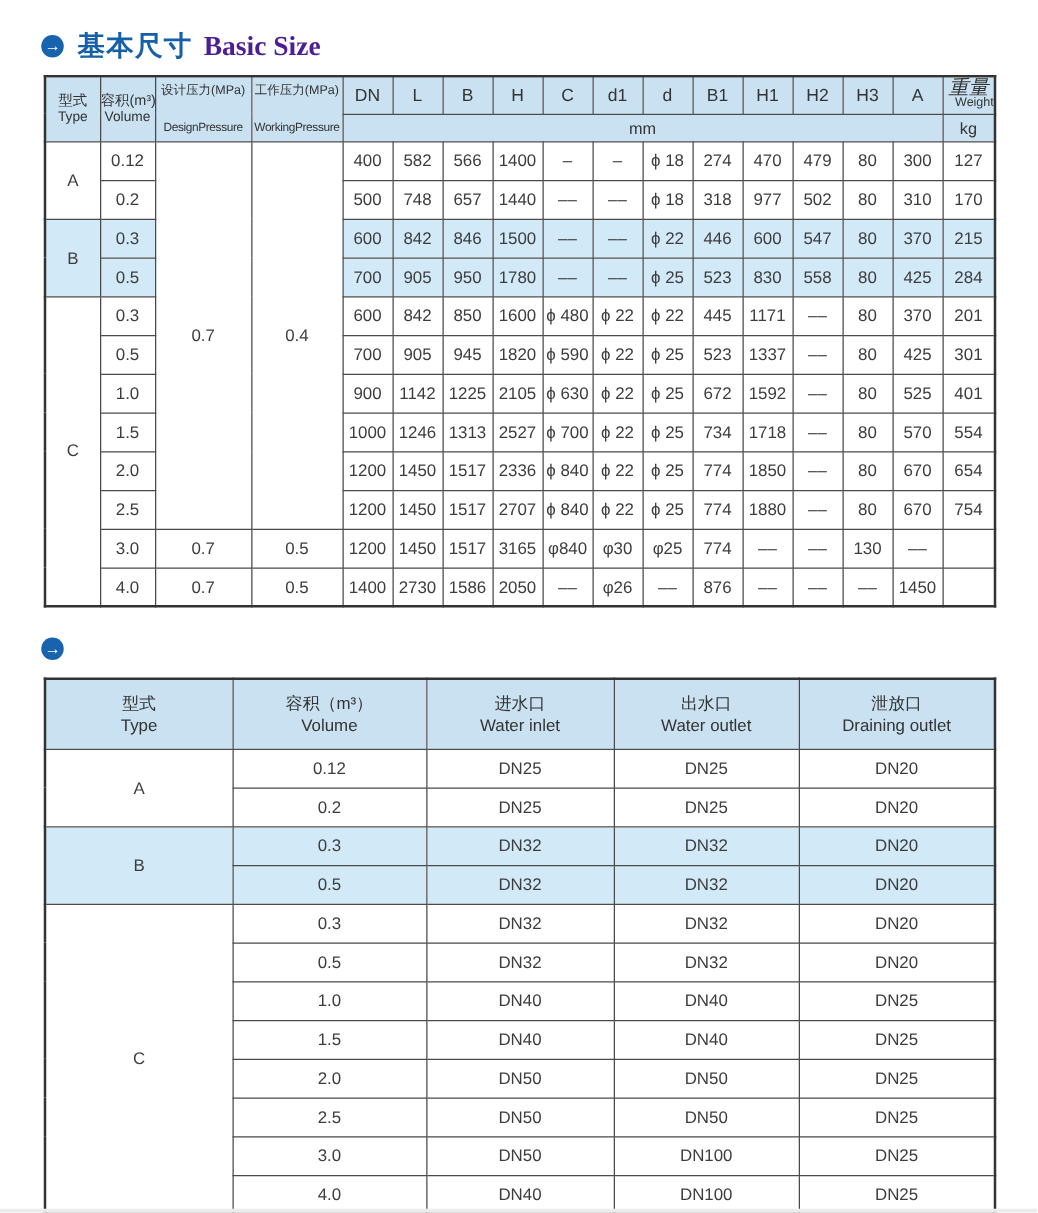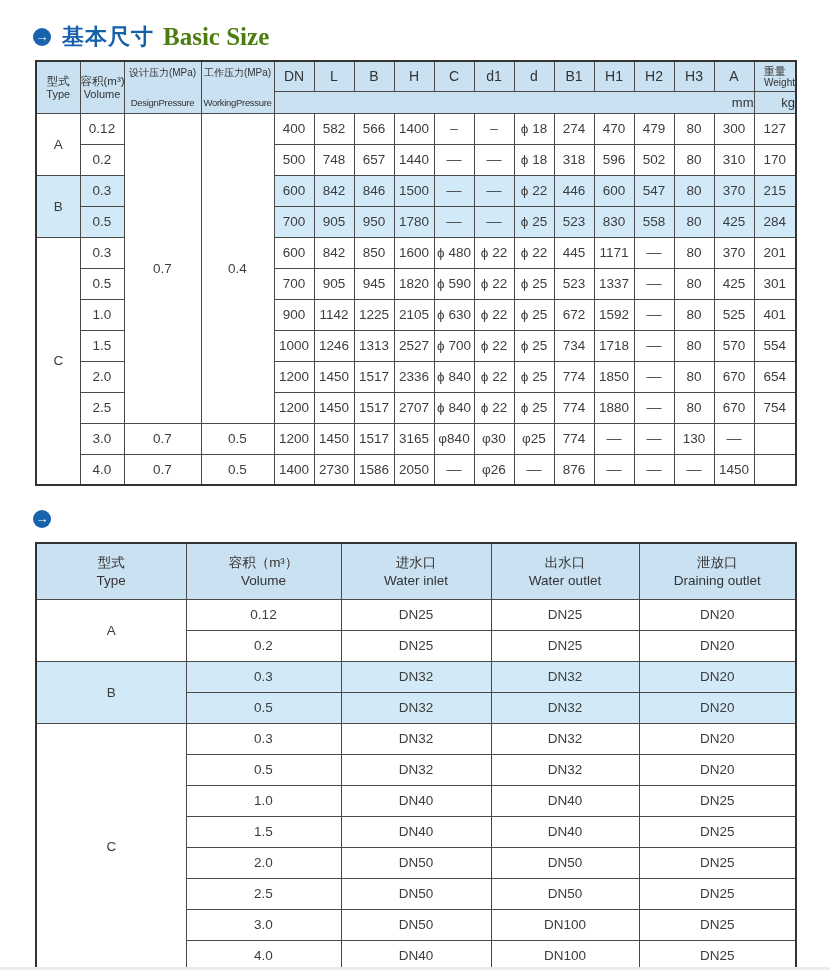--- a/index.html
+++ b/index.html
@@ -29,22 +29,22 @@
     flex: none;
   }
   .title-zh {
     color: #1560a8;
     font-size: 22px;
     font-weight: bold;
     letter-spacing: 1px;
     font-family: Liberation Serif, serif;
   }
   .title-en {
-    color: #4d7c0f;
-    font-size: 25px;
+    color: #4c1d95;
+    font-size: 22px;
     font-weight: bold;
     font-family: "Liberation Serif", "DejaVu Serif", serif;
     margin-left: 9px;
   }
 
   
   table {
     border-collapse: collapse;
     table-layout: fixed;
     width: 760px;
@@ -58,28 +58,28 @@
     overflow: hidden;
     white-space: nowrap;
     color: #3d3d3d;
   }
   thead th { background: #c9e1f1; font-weight: normal; color: #333333; }
   td.hl { background: #d2e9f8; }
 
   
   #t1 { margin-bottom: 20px; }
   #t1 thead tr.r1 th { height: 30px; }
-  #t1 thead tr.r2 th { height: 22px; font-size: 13px; text-align: right; }
+  #t1 thead tr.r2 th { height: 22px; font-size: 13px; }
   #t1 tbody td { height: 31px; font-size: 13.5px; }
   #t1 th .zh { display: block; font-size: 11.5px; line-height: 14px; }
   #t1 th .en { display: block; font-size: 11px;  line-height: 13px; }
   #t1 th.th-press .zh { font-size: 10px; }
   #t1 th.th-press .en { font-size: 9.5px; letter-spacing: -0.3px; margin-top: 16px; }
   #t1 th.th-dim { font-size: 14px; }
-  #t1 th.th-weight .zh { font-size: 11px; line-height: 12px; }
+  #t1 th.th-weight .zh { font-size: 16px; line-height: 12px; font-style: italic; }
   #t1 th.th-weight .en { font-size: 10px; line-height: 11px; text-align: right; }
 
   
   #t2 thead th { height: 56px; }
   #t2 th .zh { display: block; font-size: 13.5px; line-height: 18px; }
   #t2 th .en { display: block; font-size: 13.5px; line-height: 17px; }
   #t2 tbody td { height: 31px; font-size: 13.5px; }
 
   .bottom-strip {
     position: absolute; left: 0; bottom: 0;
@@ -181,21 +181,21 @@
         <tr>
           <td>0.2</td>
           <td>500</td>
           <td>748</td>
           <td>657</td>
           <td>1440</td>
           <td>––</td>
           <td>––</td>
           <td>ϕ 18</td>
           <td>318</td>
-          <td>596</td>
+          <td>977</td>
           <td>502</td>
           <td>80</td>
           <td>310</td>
           <td>170</td>
         </tr>
         <tr>
           <td rowspan="2" class="hl">B</td>
           <td class="hl">0.3</td>
           <td class="hl">600</td>
           <td class="hl">842</td>

